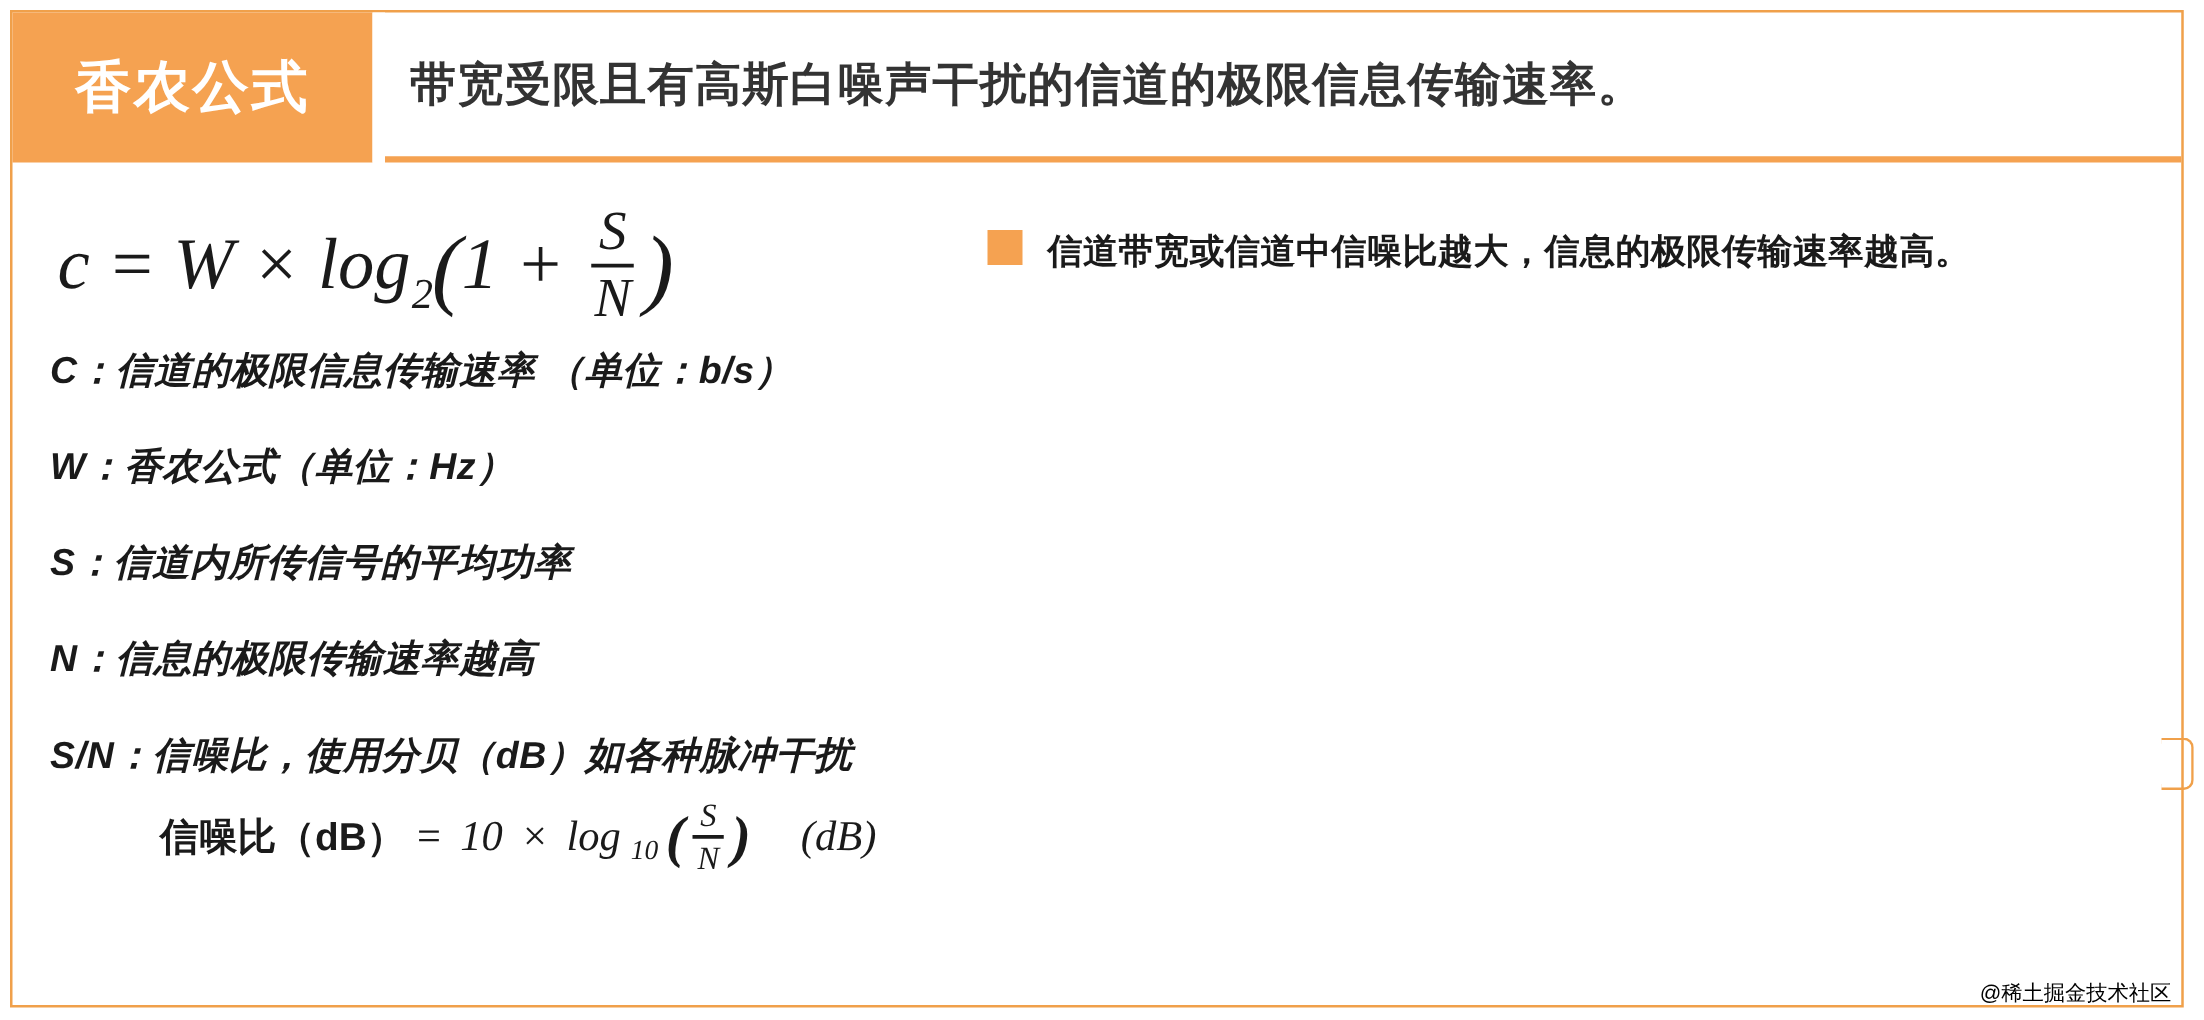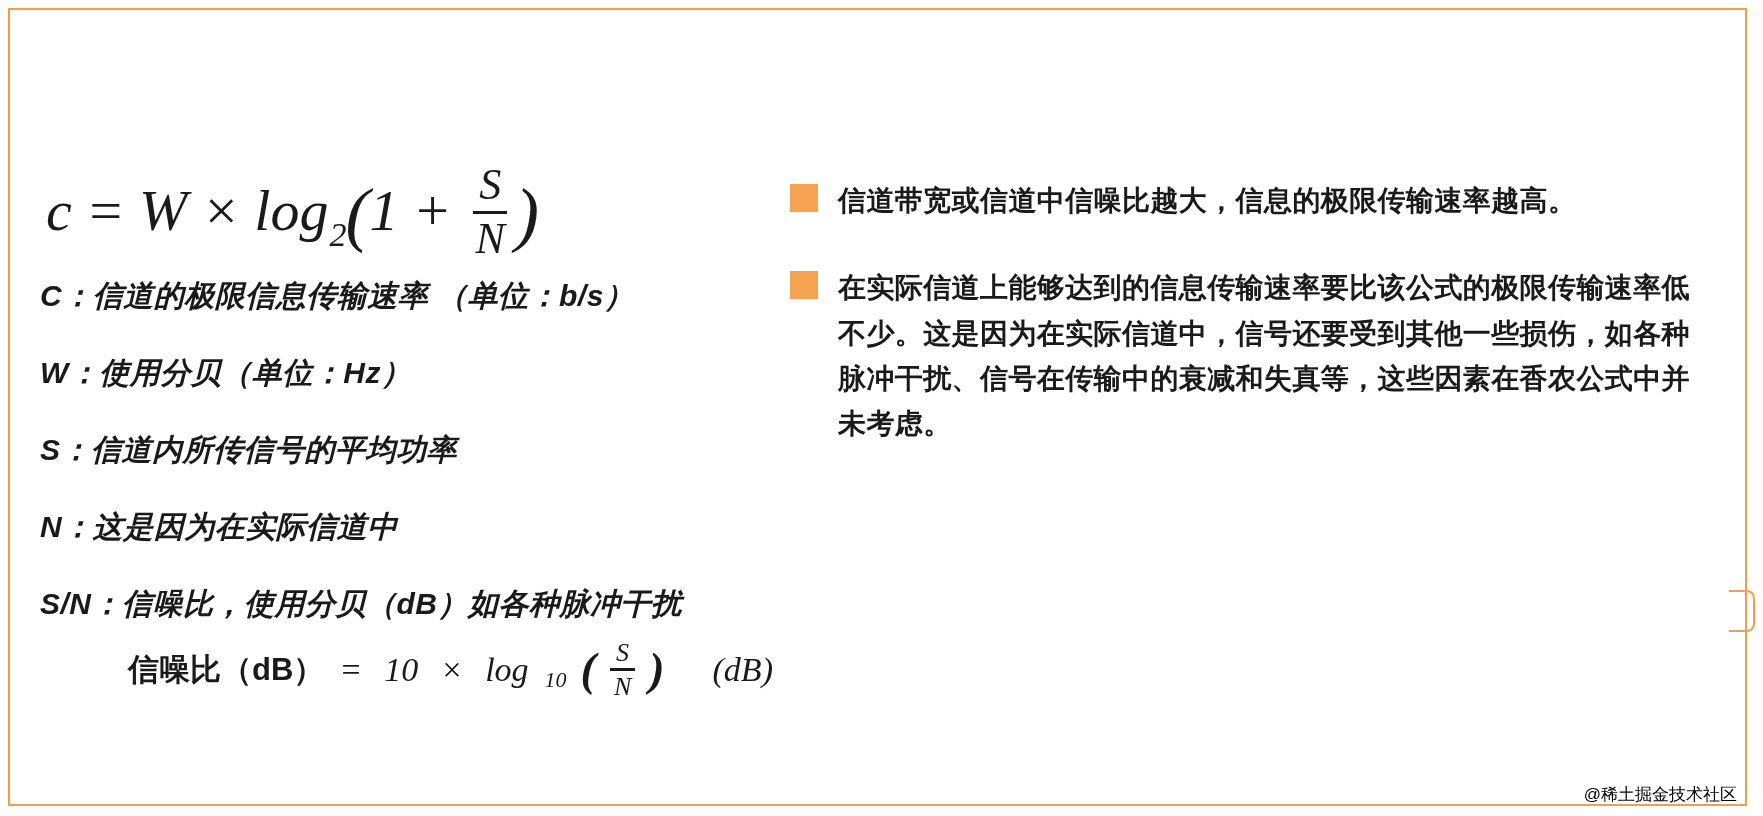--- a/index.html
+++ b/index.html
@@ -135,21 +135,20 @@
   .def-line.last {
     margin-bottom: 14px;
   }
   .sub-formula {
     font-size: 31px;
     font-weight: bold;
     color: #1a1a1a;
     padding-left: 88px;
     display: flex;
     align-items: center;
-    justify-content: space-between;
   }
   .sub-formula .ital {
     font-family: "Liberation Serif", "DejaVu Serif", serif;
     font-style: italic;
     font-weight: normal;
     font-size: 34px;
     margin: 0 7px;
   }
   .sub-formula .frac {
     font-size: 26px;
@@ -216,20 +215,29 @@
   }
 </style>
 </head>
 <body>
 
 <div class="slide">
 
   <div class="frame"></div>
   <div class="corner-mark"></div>
 
+  <div class="header">
+    <div class="header-badge">
+      <span>香农公式</span>
+    </div>
+    <div class="header-sep"></div>
+    <div class="header-title">
+      <span>带宽受限且有高斯白噪声干扰的信道的极限信息传输速率。</span>
+    </div>
+  </div>
 
   <div class="left-col">
 
     <div class="formula-main">
       <span>c</span>
       <span class="op">=</span>
       <span>W</span>
       <span class="op">×</span>
       <span class="log-wrap">
         <span>log</span>
@@ -240,23 +248,23 @@
       <span class="op">+</span>
       <span class="frac">
         <span class="num">S</span>
         <span class="den">N</span>
       </span>
       <span class="paren">)</span>
     </div>
 
     <div class="defs">
       <div class="def-line">C：信道的极限信息传输速率 （单位：b/s）</div>
-      <div class="def-line">W：使用分贝（单位：Hz）</div>
+      <div class="def-line">W：香农公式（单位：Hz）</div>
       <div class="def-line">S：信道内所传信号的平均功率</div>
-      <div class="def-line">N：这是因为在实际信道中</div>
+      <div class="def-line">N：信息的极限传输速率越高</div>
       <div class="def-line last">S/N：信噪比，使用分贝（dB）如各种脉冲干扰</div>
     </div>
 
     <div class="sub-formula">
       <span>信噪比（dB）</span>
       <span class="ital">=</span>
       <span class="ital">10</span>
       <span class="ital">×</span>
       <span class="ital" style="margin-right:0">log</span>
       <span class="sub ital">10</span>
@@ -269,21 +277,17 @@
       <span class="ital" style="margin-left:40px">(dB)</span>
     </div>
 
   </div>
 
   <div class="right-col">
     <div class="bullet-row">
       <div class="bullet-square"></div>
       <div class="bullet-text">信道带宽或信道中信噪比越大，信息的极限传输速率越高。</div>
     </div>
-    <div class="bullet-row">
-      <div class="bullet-square"></div>
-      <div class="bullet-text">在实际信道上能够达到的信息传输速率要比该公式的极限传输速率低不少。这是因为在实际信道中，信号还要受到其他一些损伤，如各种脉冲干扰、信号在传输中的衰减和失真等，这些因素在香农公式中并未考虑。</div>
-    </div>
   </div>
 
   <div class="watermark">@稀土掘金技术社区</div>
 
 </div>
 
 </body></html>

